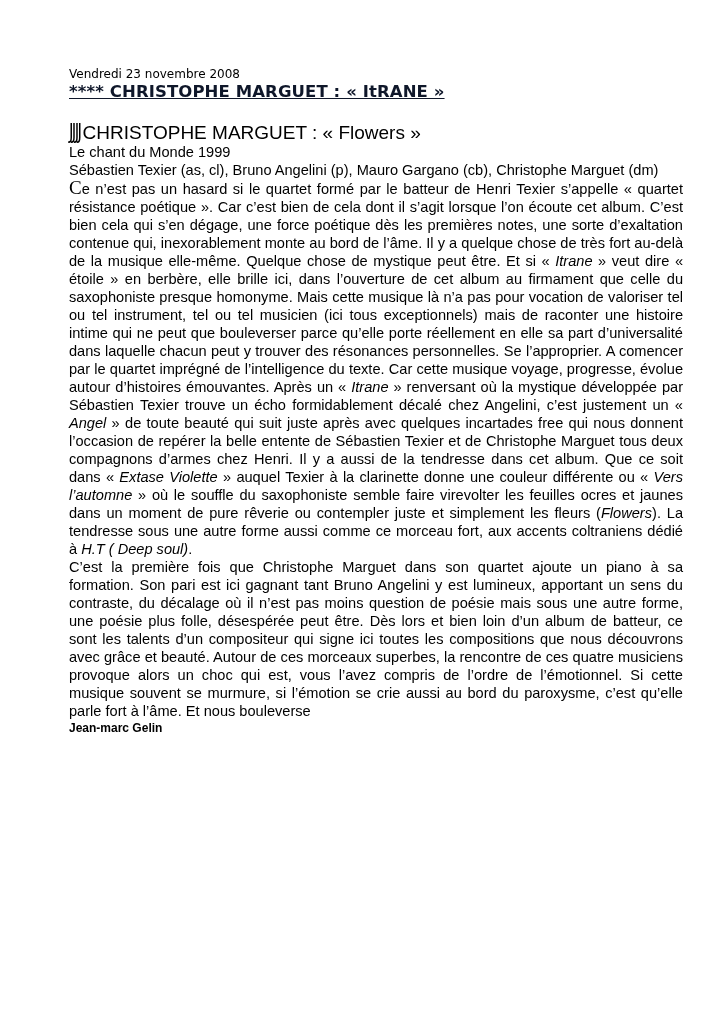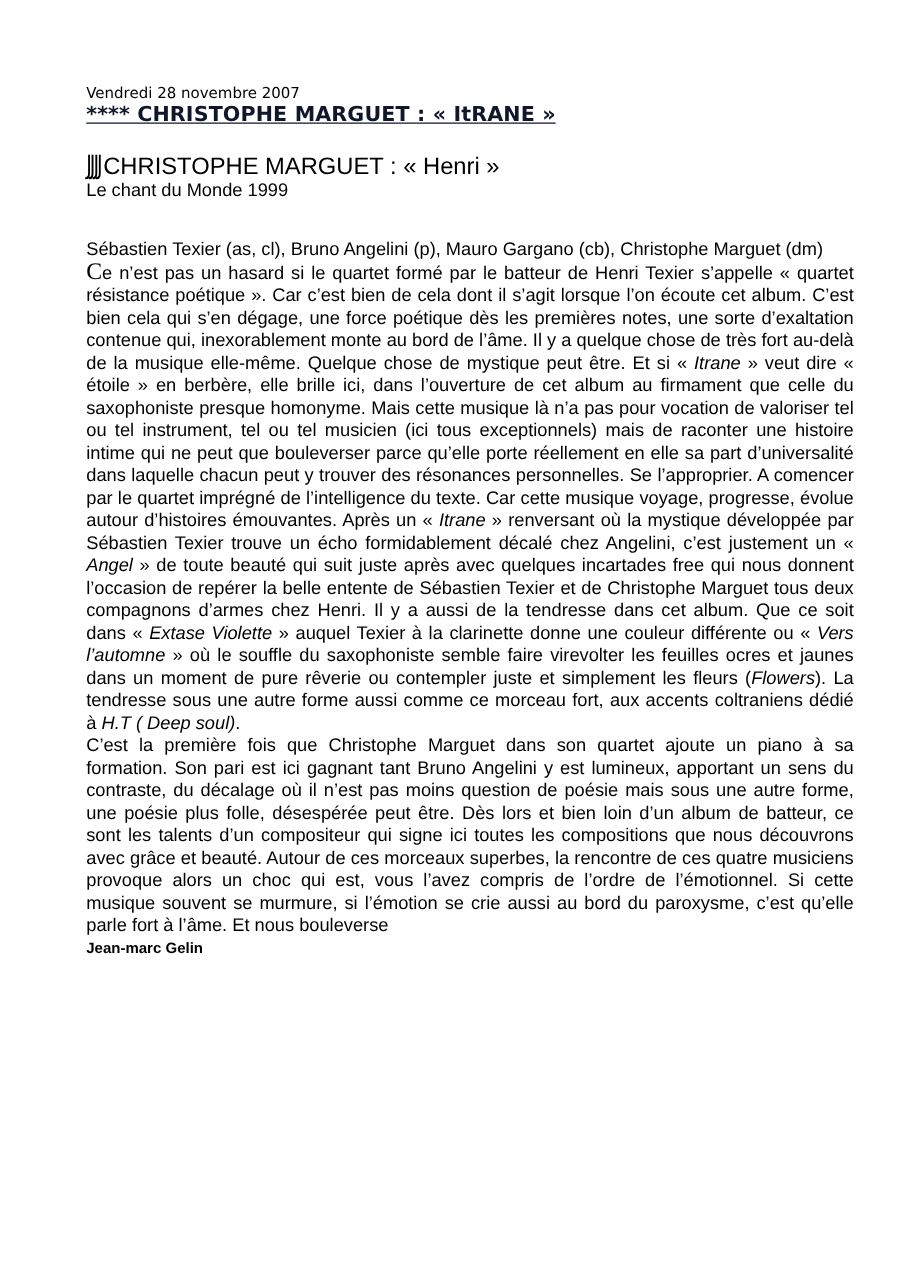--- a/index.html
+++ b/index.html
@@ -11,36 +11,36 @@
     .date { font-family: "DejaVu Sans", sans-serif; font-size: 12px; line-height: 15px; color:#000; }
     .title-link {
       display: inline-block;
       font-family: "DejaVu Sans", sans-serif; font-weight: bold; font-size: 16.5px;
       color: #0f172a; text-decoration: underline; line-height: 20px; margin-top: 0px;
       letter-spacing: 0.1px;
     }
     .heading { margin-top: 19px; font-size: 19px; line-height: 22px; }
     .rating { font-family: "DejaVu Sans Condensed", "DejaVu Sans", sans-serif; font-size: 21px; letter-spacing: -2px; transform: scaleX(0.8); display: inline-block; transform-origin: left; margin-right: -6px; }
     .label { font-size: 14.6px; line-height: 17px; }
-    .credits { margin-top: 29px; font-size: 14.6px; line-height: 18px; text-align: justify; }
+    .credits { font-size: 14.6px; line-height: 18px; text-align: justify; }
     .body-text { font-size: 14.6px; line-height: 18px; text-align: justify; }
     .dropcap { font-family: "Liberation Serif", serif; font-size: 19px; }
     .author { font-weight: bold; font-size: 12px; line-height: 16px; }
     i { }
   </style>
 </head>
 <body>
 
 <div class="page">
-  <div class="date">Vendredi 28 novembre 2007</div>
+  <div class="date">Vendredi 23 novembre 2008</div>
   <a class="title-link">**** CHRISTOPHE MARGUET : « ItRANE »</a>
 
   <div class="heading">
     <span class="rating">JJJJ</span>
-    <span>CHRISTOPHE MARGUET : « Henri »</span>
+    <span>CHRISTOPHE MARGUET : « Flowers »</span>
   </div>
   <div class="label">Le chant du Monde 1999</div>
 
   <div class="credits">Sébastien Texier (as, cl), Bruno Angelini (p), Mauro Gargano (cb), Christophe Marguet (dm)</div>
 
   <div class="body-text"><span class="dropcap">C</span><span>e n’est pas un hasard si le quartet formé par le batteur de Henri Texier s’appelle « quartet résistance poétique ». Car c’est bien de cela dont il s’agit lorsque l’on écoute cet album. C’est bien cela qui s’en dégage, une force poétique dès les premières notes, une sorte d’exaltation contenue qui, inexorablement monte au bord de l’âme. Il y a quelque chose de très fort au-delà de la musique elle-même. Quelque chose de mystique peut être. Et si « </span><i>Itrane</i><span> » veut dire «  étoile » en berbère, elle brille ici, dans l’ouverture de cet album au firmament que celle du saxophoniste presque homonyme. Mais cette musique là n’a pas pour vocation de valoriser tel ou tel instrument, tel ou tel musicien (ici tous exceptionnels) mais de raconter une histoire intime qui ne peut que bouleverser parce qu’elle porte réellement en elle sa part d’universalité dans laquelle chacun peut y trouver des résonances personnelles. Se l’approprier. A comencer par le quartet imprégné de l’intelligence du texte. Car cette musique voyage, progresse, évolue autour d’histoires émouvantes. Après un « </span><i>Itrane</i><span> » renversant où la mystique développée par Sébastien Texier trouve un écho formidablement décalé chez Angelini, c’est justement un « </span><i>Angel</i><span> » de toute beauté qui suit juste après avec quelques incartades free qui nous donnent l’occasion de repérer la belle entente de Sébastien Texier et de Christophe Marguet tous deux compagnons d’armes chez Henri. Il y a aussi de la tendresse dans cet album. Que ce soit dans « </span><i>Extase Violette</i><span> » auquel Texier à la clarinette donne une couleur différente ou « </span><i>Vers l’automne</i><span> » où le souffle du saxophoniste semble faire virevolter les feuilles ocres et jaunes dans un moment de pure rêverie ou contempler juste et simplement les fleurs (</span><i>Flowers</i><span>). La tendresse  sous une autre forme aussi comme ce morceau fort, aux accents coltraniens dédié à </span><i>H.T ( Deep soul)</i><span>.</span></div>
 
   <div class="body-text">C’est la première fois que Christophe Marguet dans son quartet ajoute un piano à sa formation. Son pari est ici gagnant tant Bruno Angelini y est lumineux, apportant un sens du contraste, du décalage où il n’est pas moins question de poésie mais sous une autre forme, une poésie plus folle, désespérée peut être. Dès lors et bien loin d’un album de batteur, ce sont les talents d’un compositeur qui signe ici toutes les compositions que nous découvrons avec grâce et beauté. Autour de ces morceaux superbes, la rencontre de ces quatre musiciens provoque alors un choc qui est, vous l’avez compris de l’ordre de l’émotionnel. Si cette musique souvent se murmure, si l’émotion se crie aussi au bord du paroxysme, c’est qu’elle parle fort à l’âme. Et nous bouleverse</div>
 
   <div class="author">Jean-marc Gelin</div>

